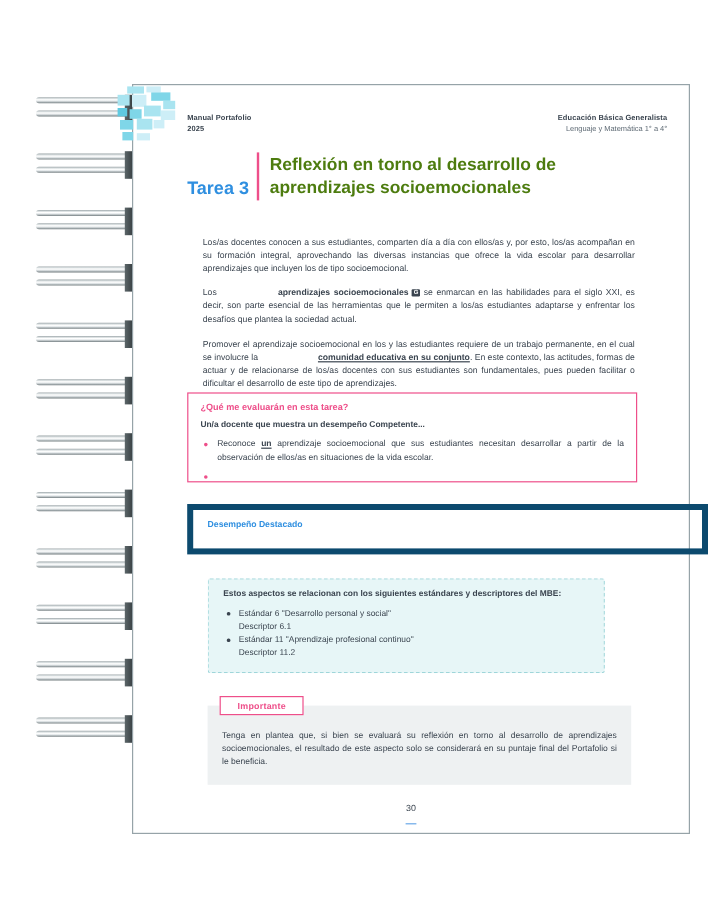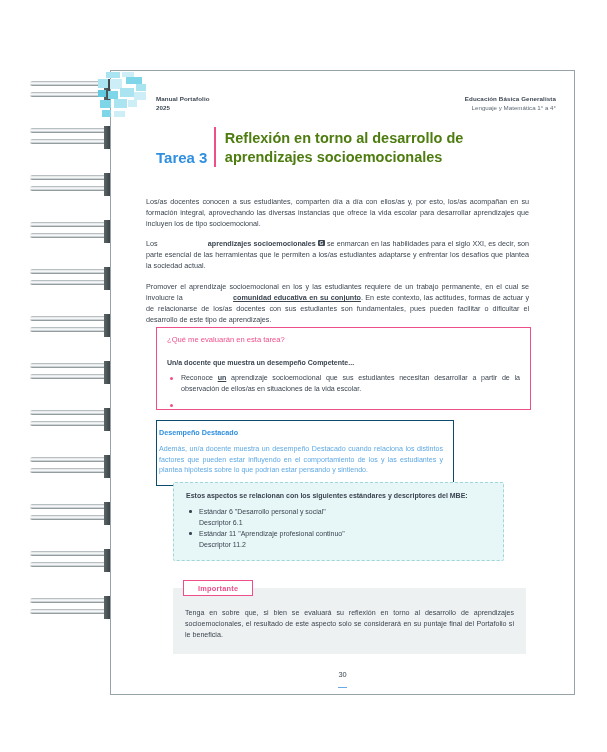--- a/index.html
+++ b/index.html
@@ -136,21 +136,21 @@
   #task-title {
     font-size: 14.5px;
     font-weight: bold;
     color: #4d7c0f;
     line-height: 19px;
   }
 
   
   .para {
     position: absolute;
-    left: 35px;
+    left: 58px;
     right: 45px;
     font-size: 7.2px;
     line-height: 11px;
     text-align: justify;
     color: #3b4550;
   }
   .para b { font-weight: bold; padding-left: 48px; }
   .u { text-decoration: underline; }
   .gloss {
     display: inline-block;
@@ -169,23 +169,23 @@
     position: absolute;
     left: 45px;
     top: 256px;
     width: 375px;
     border: 1px solid #ee4f8a;
     box-sizing: border-box;
     padding: 7px 10px 9px 10px;
   }
   #eval-title {
     font-size: 7.6px;
-    font-weight: normal;
+    font-weight: bold;
     color: #ee4f8a;
-    margin-bottom: 15px;
+    margin-bottom: 7px;
   }
   #eval-sub {
     font-size: 7px;
     font-weight: bold;
     color: #3b4550;
     margin-bottom: 7px;
   }
   .eval-li {
     position: relative;
     padding-left: 14px;
@@ -204,24 +204,24 @@
     height: 3px;
     border-radius: 50%;
     background: #ee4f8a;
   }
 
   
   #dest-box {
     position: absolute;
     left: 45px;
     top: 349px;
-    width: 298px;
-    border: 1px solid #0c4a6e;
+    width: 434px;
+    border: 5px solid #0c4a6e;
     box-sizing: border-box;
-    padding: 7px 10px 9px 2px;
+    padding: 7px 10px 9px 12px;
   }
   #dest-title {
     font-size: 7.2px;
     font-weight: bold;
     color: #2f8fe0;
     margin-bottom: 7px;
   }
   #dest-text {
     font-size: 7.1px;
     line-height: 10.5px;
@@ -419,41 +419,40 @@
       <span>Reconoce </span><b class="u">un</b><span> aprendizaje socioemocional que sus estudiantes necesitan desarrollar a partir de la observación de ellos/as en situaciones de la vida escolar.</span>
     </div>
 
     <div class="eval-li">
       <span class="dot"></span>
     </div>
   </div>
 
   <div id="dest-box">
     <div id="dest-title">Desempeño Destacado</div>
-    <div id="dest-text">Además, un/a docente muestra un desempeño Destacado cuando relaciona los distintos factores que pueden estar influyendo en el comportamiento de los y las estudiantes y plantea hipótesis sobre lo que podrían estar pensando y sintiendo.</div>
   </div>
 
   <div id="mbe-box">
     <div id="mbe-title">Estos aspectos se relacionan con los siguientes estándares y descriptores del MBE:</div>
     <div class="mbe-li">
       <span class="dot"></span>
       <span>Estándar 6 "Desarrollo personal y social"</span>
     </div>
     <div class="mbe-sub">Descriptor 6.1</div>
     <div class="mbe-li">
       <span class="dot"></span>
       <span>Estándar 11 "Aprendizaje profesional continuo"</span>
     </div>
     <div class="mbe-sub">Descriptor 11.2</div>
   </div>
 
   <div id="imp-box">
     <div id="imp-tab">Importante</div>
     <div id="imp-text">
-      <span>Tenga en sobre que, si bien se </span><b>evaluará</b><span> su reflexión en torno al desarrollo de aprendizajes socioemocionales, </span><b>el resultado de este aspecto solo se considerará en su puntaje final del Portafolio si le beneficia</b><span>.</span>
+      <span>Tenga en plantea que, si bien se </span><b>evaluará</b><span> su reflexión en torno al desarrollo de aprendizajes socioemocionales, </span><b>el resultado de este aspecto solo se considerará en su puntaje final del Portafolio si le beneficia</b><span>.</span>
     </div>
   </div>
 
   <div id="page-number">
     <span>30</span>
   </div>
 
 </div>
 
 <div id="logo">

